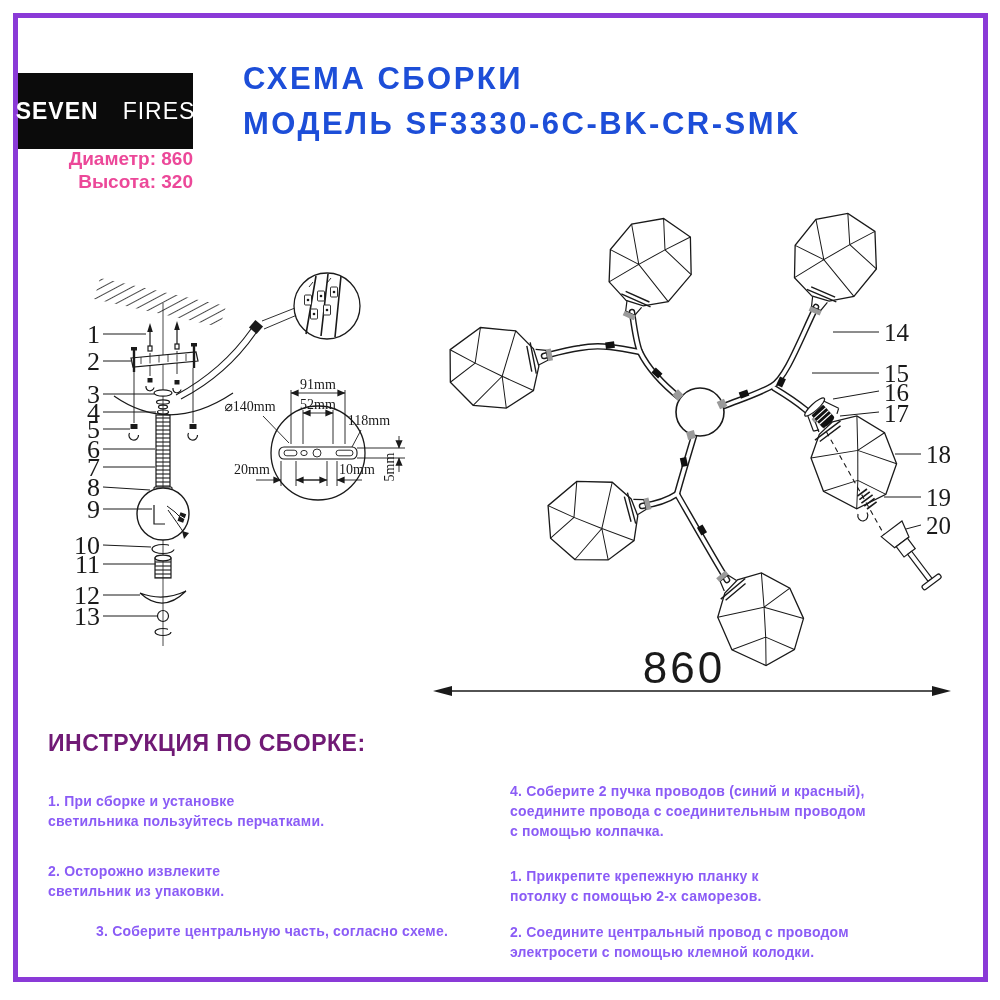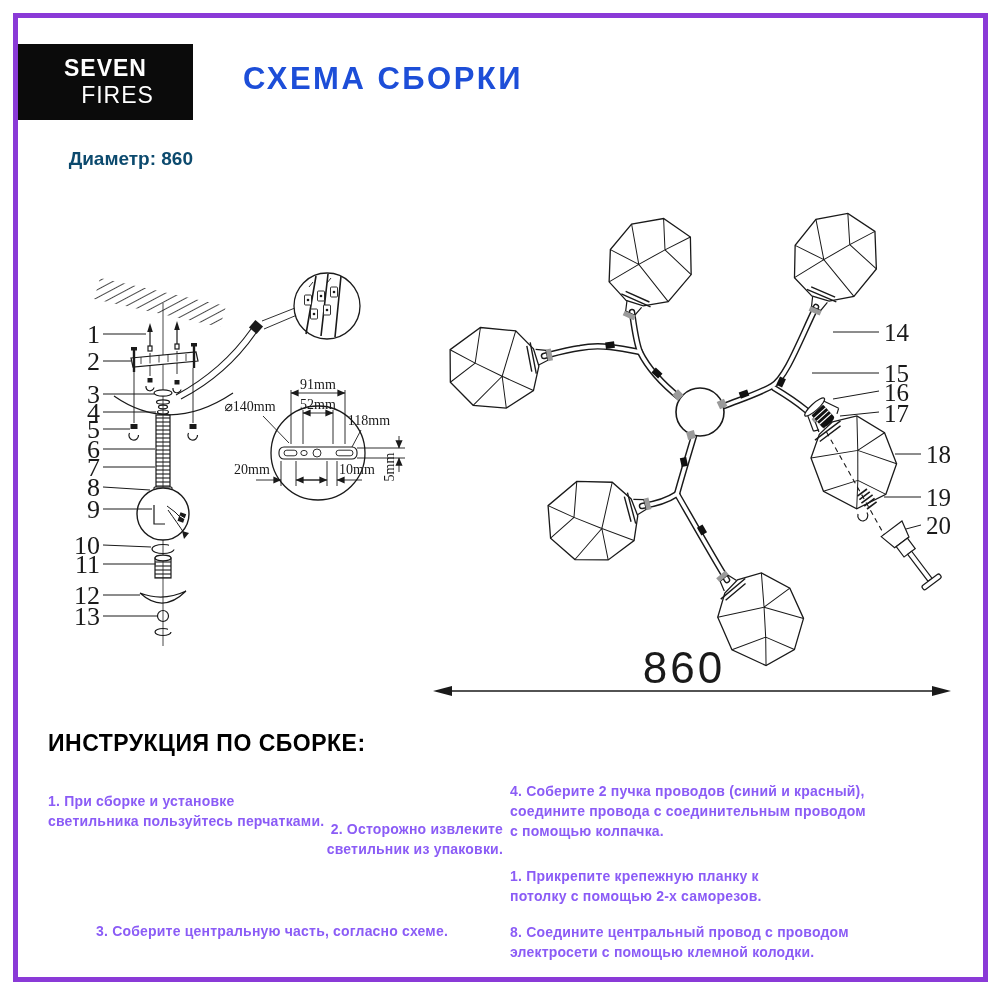--- a/index.html
+++ b/index.html
@@ -5,63 +5,65 @@
   html,body{margin:0;padding:0;}
   body{
     width:1000px;height:1000px;position:relative;background:#ffffff;
     font-family:"Liberation Sans",sans-serif;color:#1a1a1a;overflow:hidden;
   }
   .frame{
     position:absolute;left:13px;top:13px;width:975px;height:969px;
     border:5px solid #8a3ad7;box-sizing:border-box;background:#ffffff;
   }
   .logo{
-    position:absolute;left:18px;top:44px;width:175px;height:76px;background:#0b0b0b;
+    position:absolute;left:18px;top:73px;width:175px;height:76px;background:#0b0b0b;
     display:flex;align-items:center;justify-content:center;color:#ffffff;
-    font-size:23px;letter-spacing:1px;flex-direction:column;
+    font-size:23px;letter-spacing:1px;
   }
   .logo .b{font-weight:700;}
   .logo .l{font-weight:400;margin-left:24px;}
   .title{
     position:absolute;left:243px;top:56px;font-weight:700;font-size:31px;
     line-height:45px;letter-spacing:2.5px;color:#1d4ed8;white-space:nowrap;
   }
   .dims{
     position:absolute;left:18px;top:147px;width:175px;text-align:right;
-    font-size:19px;font-weight:700;line-height:23px;color:#0c4a6e;
+    font-size:19px;font-weight:700;line-height:23px;color:#ec4899;
   }
   svg.diagram{position:absolute;left:0;top:0;width:1000px;height:1000px;}
   .instr-head{
     position:absolute;left:48px;top:730px;font-size:23px;font-weight:700;
-    letter-spacing:0.5px;color:#000000;
+    letter-spacing:0.5px;color:#701a75;
   }
   .instr{position:absolute;font-size:14px;font-weight:700;line-height:20px;
     letter-spacing:0.2px;color:#8b5cf6;}
   .instr p{margin:0;white-space:pre-line;}
   .col-left{left:48px;width:455px;}
   .col-right{left:510px;width:465px;}
-  .i-l1{top:791px;} .i-l2{top:819px;text-align:right;} .i-l3{top:921px;margin-left:48px;}
+  .i-l1{top:791px;} .i-l2{top:861px;} .i-l3{top:921px;margin-left:48px;}
   .i-r4{top:781px;} .i-r5{top:866px;} .i-r6{top:922px;}
 </style>
 </head>
 <body>
 
 <div class="frame"></div>
 
 <div class="logo">
   <span class="b">SEVEN</span>
     <span class="l">FIRES</span>
 </div>
 
 <div class="title">
   <div>СХЕМА СБОРКИ</div>
+  <div>МОДЕЛЬ SF3330-6C-BK-CR-SMK</div>
 </div>
 
 <div class="dims">
   <div>Диаметр: 860</div>
+  <div>Высота: 320</div>
 </div>
 
 <svg class="diagram" viewBox="0 0 1000 1000" fill="none" stroke="#1a1a1a" stroke-width="1.2" font-family="Liberation Serif, serif">
   <defs>
     <pattern id="hatch" patternUnits="userSpaceOnUse" width="7" height="7" patternTransform="rotate(62)">
       <line x1="0" y1="0" x2="0" y2="7" stroke="#1a1a1a" stroke-width="1.6"></line>
     </pattern>
     <pattern id="thr" patternUnits="userSpaceOnUse" width="6" height="4">
       <line x1="0" y1="2" x2="6" y2="2" stroke="#1a1a1a" stroke-width="1.1"></line>
     </pattern>
@@ -358,15 +360,15 @@
 <div class="instr col-right i-r4">
     <p>4. Соберите 2 пучка проводов (синий и красный),
 соедините провода с соединительным проводом
 с помощью колпачка.</p>
   </div>
 <div class="instr col-right i-r5">
     <p>1. Прикрепите крепежную планку к
 потолку с помощью 2-х саморезов.</p>
   </div>
 <div class="instr col-right i-r6">
-    <p>8. Соедините центральный провод с проводом
+    <p>2. Соедините центральный провод с проводом
 электросети с помощью клемной колодки.</p>
   </div>
 
 </body></html>

